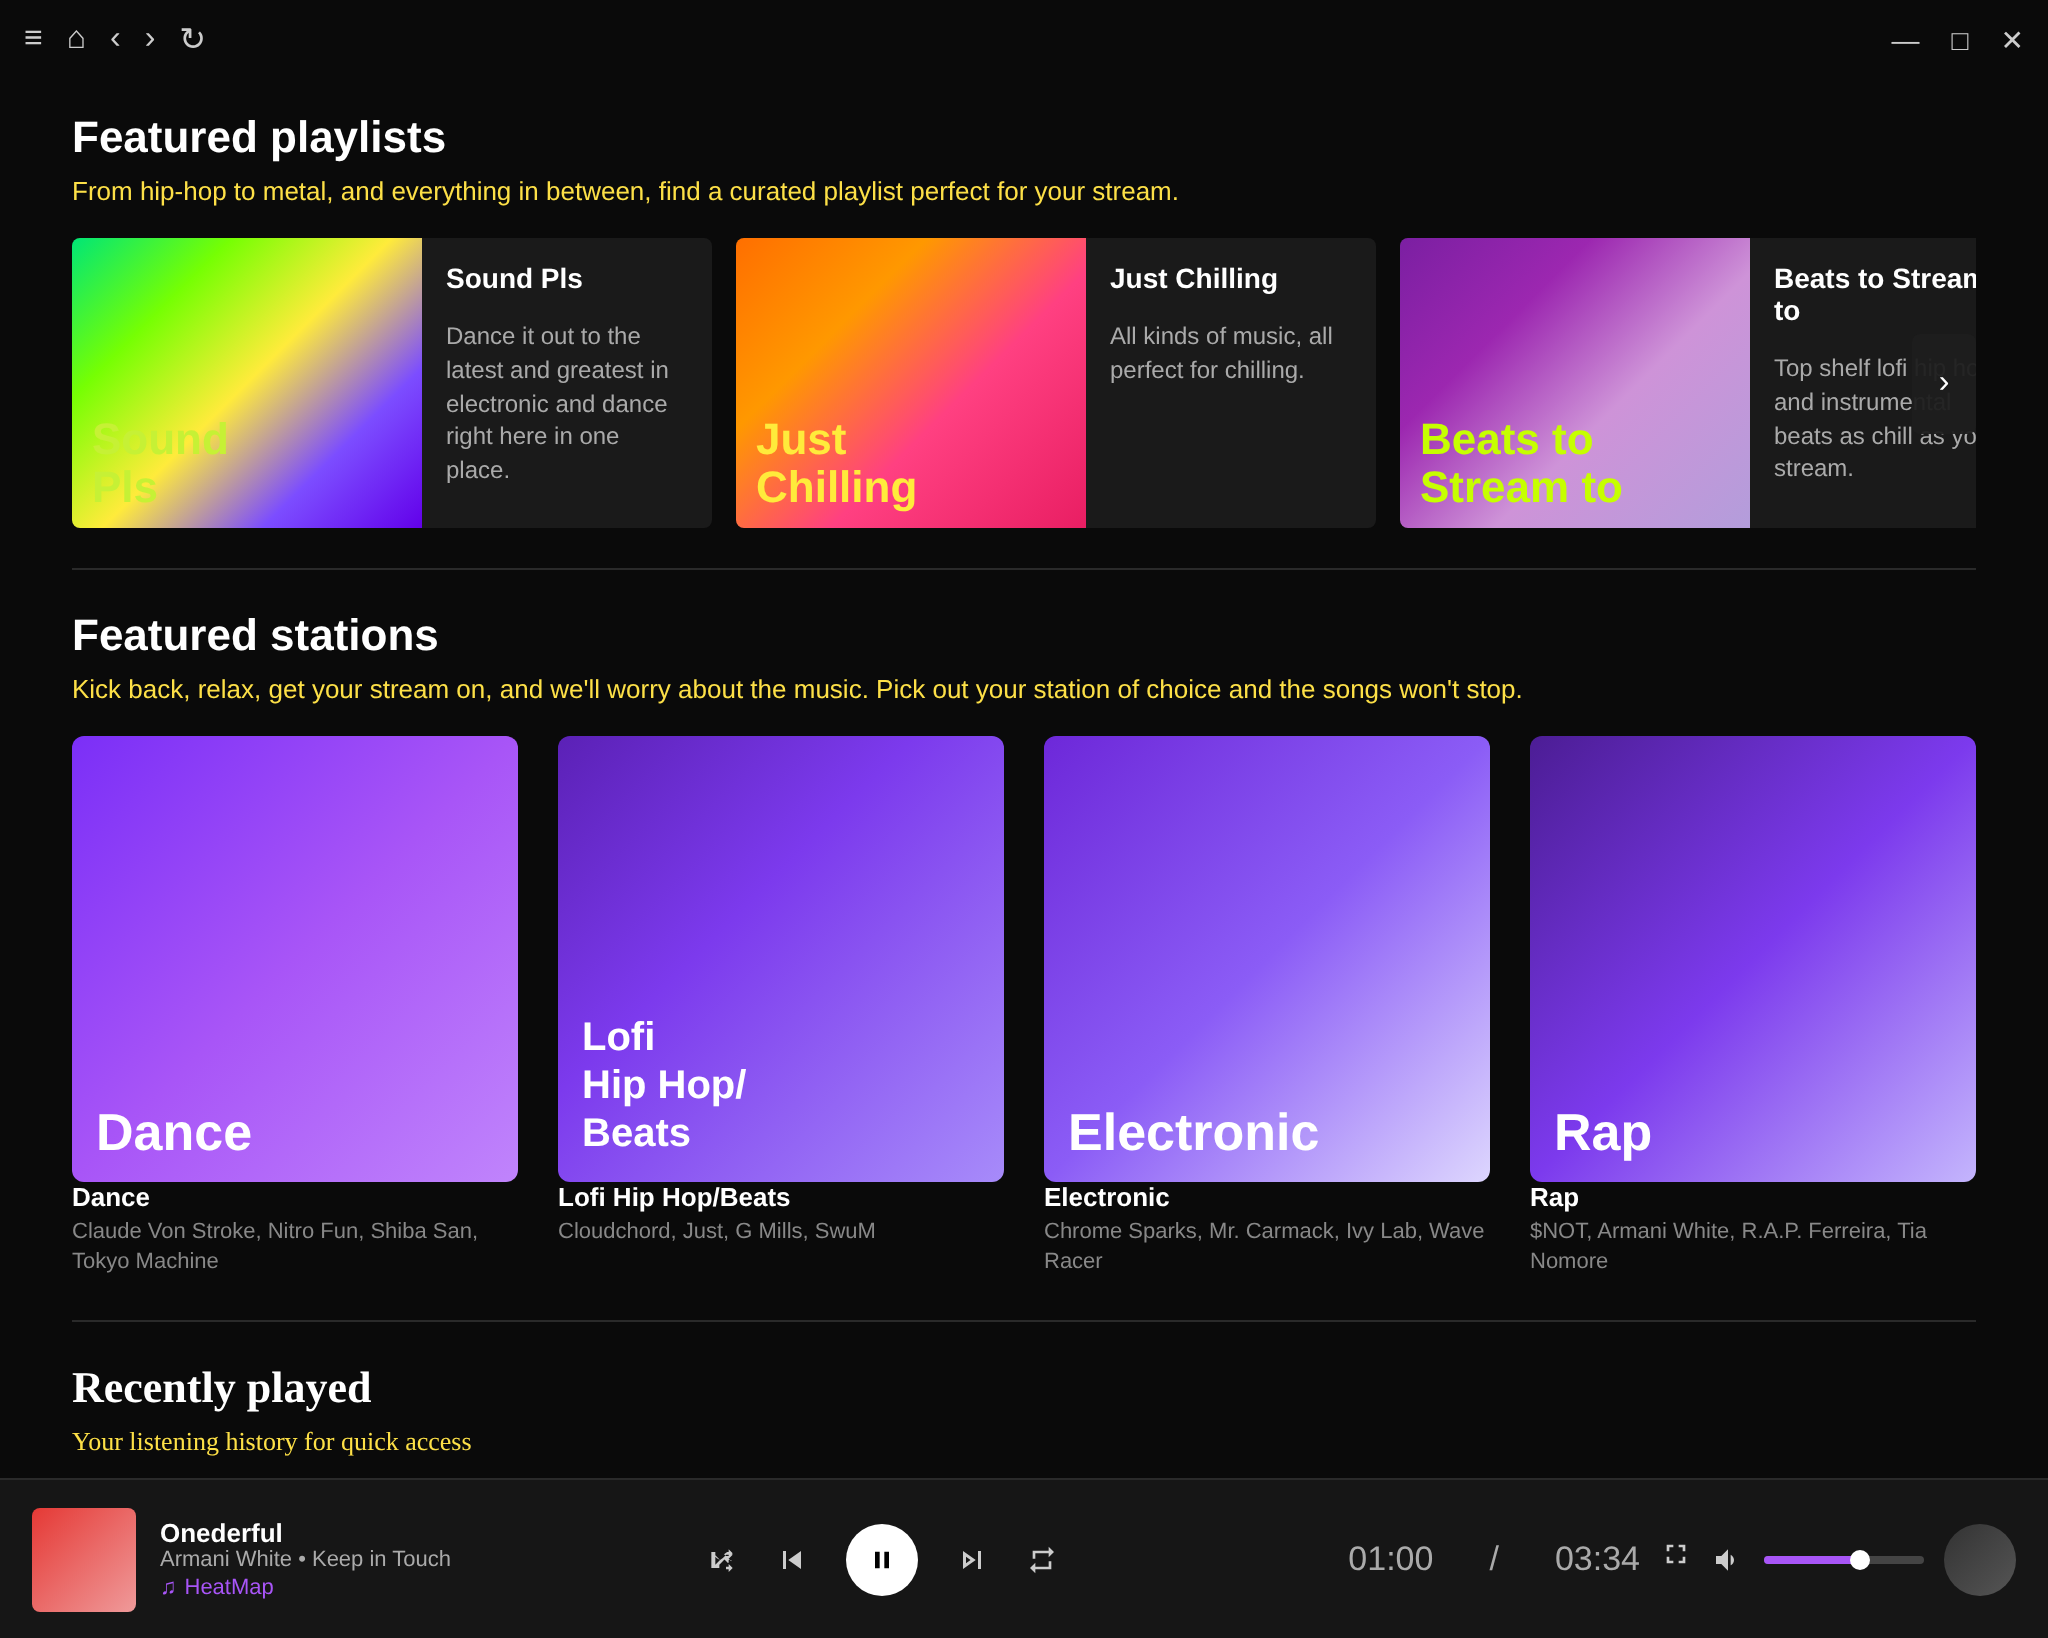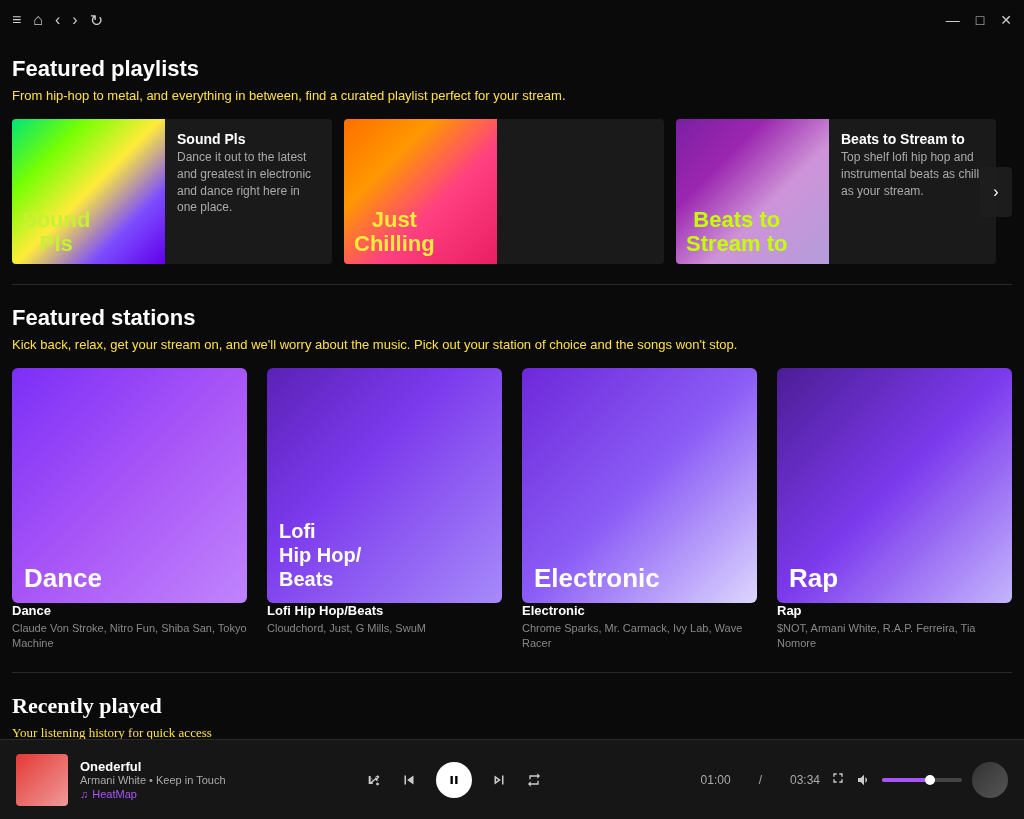--- a/index.html
+++ b/index.html
@@ -22,21 +22,21 @@
       padding: 0 12px;
       justify-content: space-between;
     }
     .title-bar-left { display: flex; align-items: center; gap: 12px; }
     .title-bar-icon { color: #ccc; font-size: 16px; cursor: pointer; }
     .title-bar-right { display: flex; gap: 16px; }
     .window-btn { color: #ccc; font-size: 14px; cursor: pointer; background: none; border: none; }
 
     
     .main-content {
-      padding: 16px 12px;
+      padding: 16px 36px;
       overflow-y: auto;
       height: calc(819px - 40px - 80px);
     }
 
     
     .section-title {
       font-size: 22px;
       font-weight: 700;
       margin-bottom: 6px;
     }
@@ -58,26 +58,25 @@
       width: 320px;
       flex-shrink: 0;
       background: #1a1a1a;
       margin-right: 12px;
       border-radius: 4px;
       overflow: hidden;
       cursor: pointer;
     }
 
     .playlist-thumbnail {
-      width: 153px;
+      width: 175px;
       height: 145px;
       flex-shrink: 0;
       position: relative;
       overflow: hidden;
-      text-align: center;
     }
 
     
     .thumb-sound-pls {
       background: linear-gradient(135deg, #00e676 0%, #76ff03 25%, #ffeb3b 50%, #7c4dff 75%, #6200ea 100%);
     }
     .thumb-just-chilling {
       background: linear-gradient(135deg, #ff6f00 0%, #ff9800 30%, #ff4081 60%, #e91e63 100%);
     }
     .thumb-beats {
@@ -98,21 +97,21 @@
     .thumb-label.green-yellow { color: #c6f135; }
     .thumb-label.beats-color { color: #c6ff00; }
 
     .playlist-info {
       padding: 12px;
       flex: 1;
     }
     .playlist-info-title {
       font-size: 14px;
       font-weight: 700;
-      margin-bottom: 2px;
+      margin-bottom: 13px;
       color: #fff;
     }
     .playlist-info-desc {
       font-size: 12px;
       color: #aaa;
       line-height: 1.4;
     }
 
     .next-btn {
       position: absolute;
@@ -255,21 +254,21 @@
       color: #000;
       font-size: 14px;
     }
 
     .player-right {
       display: flex;
       align-items: center;
       gap: 10px;
     }
 
-    .time-display { font-size: 12px; color: #aaa; white-space: nowrap; padding-left: 18px; }
+    .time-display { font-size: 17px; color: #aaa; white-space: nowrap; padding-left: 18px; }
 
     .volume-bar {
       width: 80px;
       height: 4px;
       background: #444;
       border-radius: 2px;
       position: relative;
     }
     .volume-fill {
       width: 60%;
@@ -337,20 +336,24 @@
         <div class="playlist-info">
           <div class="playlist-info-title">Sound Pls</div>
           <div class="playlist-info-desc">Dance it out to the latest and greatest in electronic and dance right here in one place.</div>
         </div>
       </div>
 
       <div class="playlist-card">
         <div class="playlist-thumbnail thumb-just-chilling">
           <div class="thumb-label yellow">Just<br>Chilling</div>
         </div>
+        <div class="playlist-info">
+          <div class="playlist-info-title">Just Chilling</div>
+          <div class="playlist-info-desc">All kinds of music, all perfect for chilling.</div>
+        </div>
       </div>
 
       <div class="playlist-card" style="margin-right:0;">
         <div class="playlist-thumbnail thumb-beats">
           <div class="thumb-label beats-color">Beats to<br>Stream to</div>
         </div>
         <div class="playlist-info">
           <div class="playlist-info-title">Beats to Stream to</div>
           <div class="playlist-info-desc">Top shelf lofi hip hop and instrumental beats as chill as your stream.</div>
         </div>

